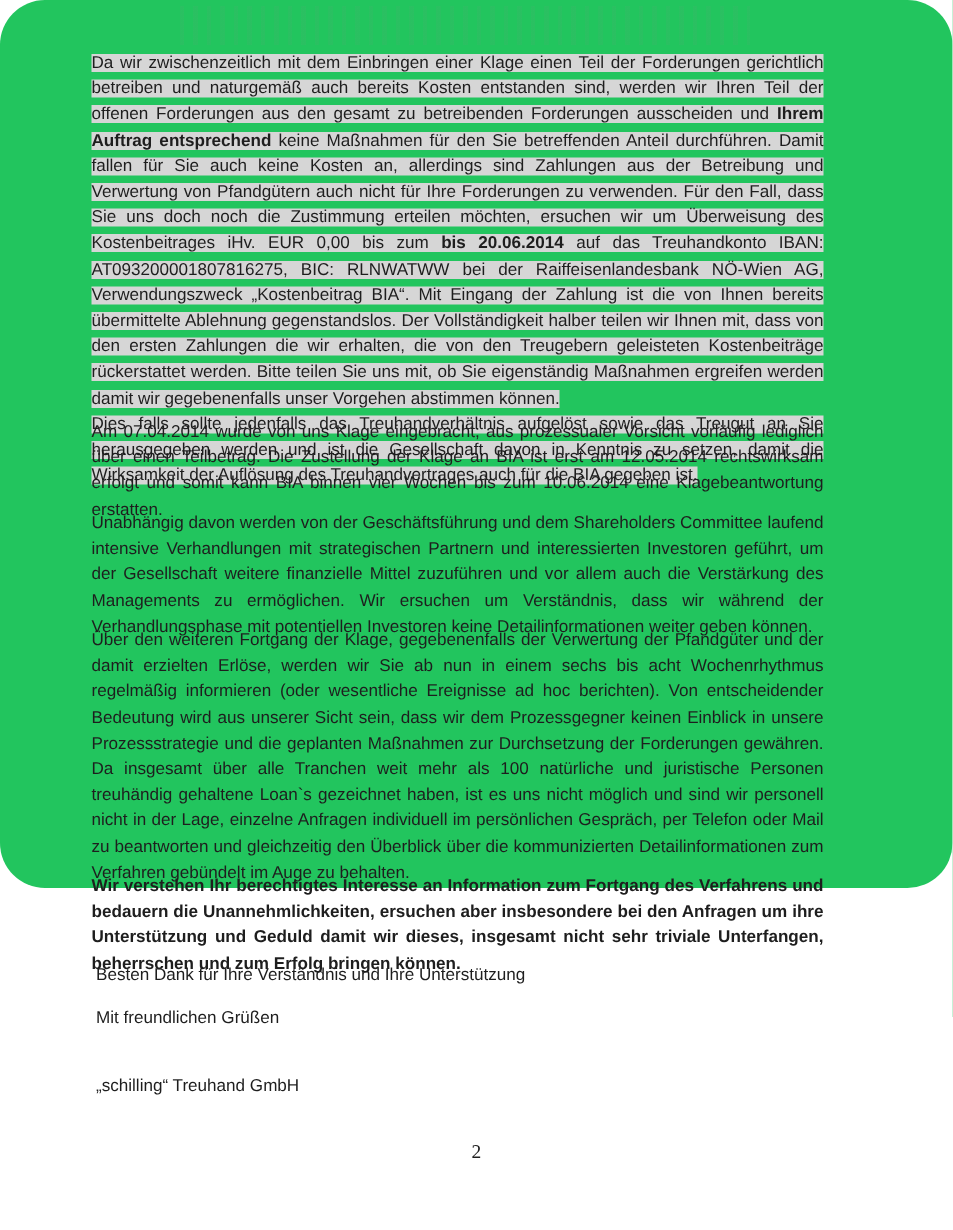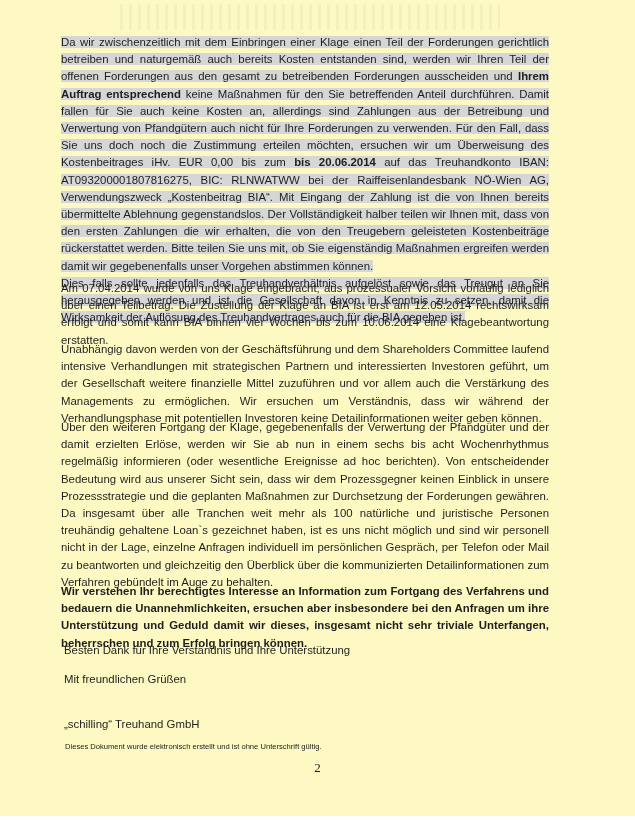--- a/index.html
+++ b/index.html
@@ -11,22 +11,23 @@
       width: 635px;
       height: 820px;
       position: relative;
       overflow: hidden;
       font-family: "Liberation Sans", "DejaVu Sans", sans-serif;
       color: #1e1e1e;
     }
     .page {
       position: absolute;
       left: 0; top: 0;
-      width: 635px; height: 816px;
-      background: #fef9c3;
+      width: 635px; height: 592px;
+      background: #22c55e;
+      border-radius: 30px;
     }
     .ghost {
       position: absolute;
       left: 120px; top: 4px;
       width: 380px; height: 26px;
       opacity: 0.08;
       background: repeating-linear-gradient(90deg, #888 0 3px, transparent 3px 9px);
     }
     .para {
       position: absolute;
@@ -86,15 +87,14 @@
 
   <p class="para" style="top:280px;">Am 07.04.2014 wurde von uns Klage eingebracht; aus prozessualer Vorsicht vorläufig lediglich über einen Teilbetrag. Die Zustellung der Klage an BIA ist erst am 12.05.2014 rechtswirksam erfolgt und somit kann BIA binnen vier Wochen bis zum 10.06.2014 eine Klagebeantwortung erstatten.</p>
   <p class="para" style="top:341px;">Unabhängig davon werden von der Geschäftsführung und dem Shareholders Committee laufend intensive Verhandlungen mit strategischen Partnern und interessierten Investoren geführt, um der Gesellschaft weitere finanzielle Mittel zuzuführen und vor allem auch die Verstärkung des Managements zu ermöglichen. Wir ersuchen um Verständnis, dass wir während der Verhandlungsphase mit potentiellen Investoren keine Detailinformationen weiter geben können.</p>
   <p class="para" style="top:419px;">Über den weiteren Fortgang der Klage, gegebenenfalls der Verwertung der Pfandgüter und der damit erzielten Erlöse, werden wir Sie ab nun in einem sechs bis acht Wochenrhythmus regelmäßig informieren (oder wesentliche Ereignisse ad hoc berichten). Von entscheidender Bedeutung wird aus unserer Sicht sein, dass wir dem Prozessgegner keinen Einblick in unsere Prozessstrategie und die geplanten Maßnahmen zur Durchsetzung der Forderungen gewähren. Da insgesamt über alle Tranchen weit mehr als 100 natürliche und juristische Personen treuhändig gehaltene Loan`s gezeichnet haben, ist es uns nicht möglich und sind wir personell nicht in der Lage, einzelne Anfragen individuell im persönlichen Gespräch, per Telefon oder Mail zu beantworten und gleichzeitig den Überblick über die kommunizierten Detailinformationen zum Verfahren gebündelt  im Auge zu behalten.</p>
   <p class="para" style="top:583px;font-weight:bold;">Wir verstehen Ihr berechtigtes Interesse an Information zum Fortgang des Verfahrens und bedauern die Unannehmlichkeiten, ersuchen aber insbesondere bei den Anfragen um ihre Unterstützung und Geduld damit wir dieses, insgesamt nicht sehr triviale Unterfangen, beherrschen und zum Erfolg bringen können.</p>
 
   <div class="single" style="top:642px;text-align:right;">Besten Dank für Ihre Verständnis und Ihre Unterstützung</div>
   <div class="single" style="top:671px;text-align:right;">Mit freundlichen Grüßen</div>
   <div class="single" style="top:716px;">„schilling“ Treuhand GmbH</div>
 
-  <div class="footer-note">Dieses Dokument wurde elektronisch erstellt und ist ohne Unterschrift gültig.</div>
   <div class="page-num">2</div>
 </div>
 
 </body></html>

